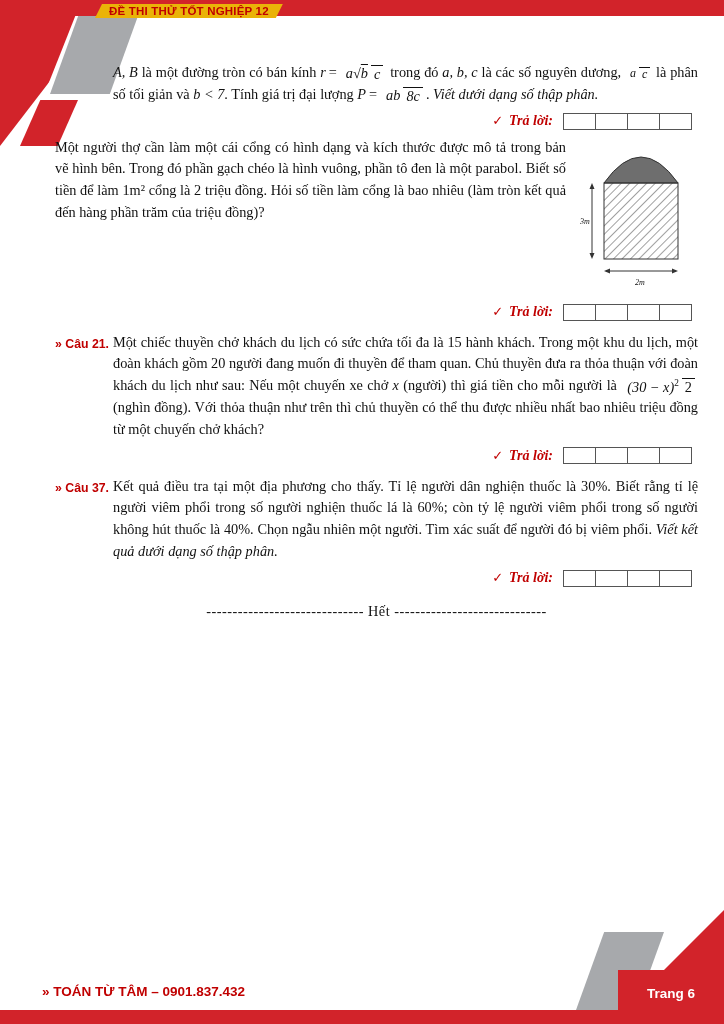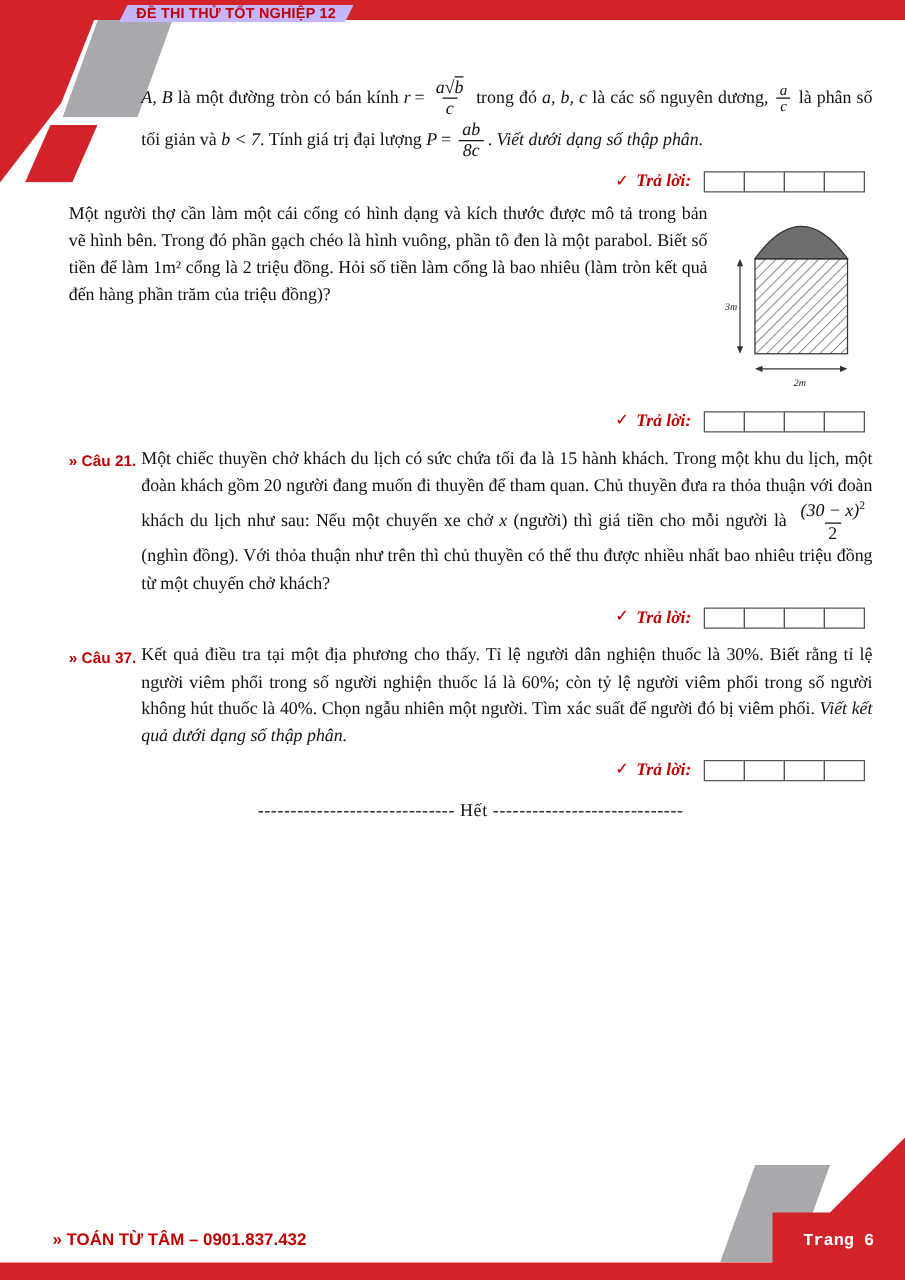--- a/index.html
+++ b/index.html
@@ -11,21 +11,21 @@
   *{margin:0;padding:0;box-sizing:border-box;}
   html,body{background:#fff;}
   body{
     width:724px;height:1024px;position:relative;overflow:hidden;
     font-family:"Liberation Serif","DejaVu Serif",serif;
     color:var(--ink);
   }
   
   .topbar{position:absolute;top:0;left:0;width:724px;height:16px;background:var(--red);z-index:2;}
   .title-banner{
-    position:absolute;top:4px;left:95px;height:14px;background:#c4b5fd;z-index:3;
+    position:absolute;top:4px;left:95px;height:14px;background:#eab308;z-index:3;
     display:flex;align-items:center;padding:0 14px;
     clip-path:polygon(7px 0,100% 0,calc(100% - 7px) 100%,0 100%);
   }
   .header-title{
     font-family:"Liberation Sans","DejaVu Sans",sans-serif;
     font-weight:bold;font-size:11.5px;color:var(--dkred);letter-spacing:.2px;white-space:nowrap;
   }
   
   .deco{position:absolute;z-index:1;}
   .tl-red{top:16px;left:0;width:100px;height:130px;background:var(--red);
@@ -45,40 +45,40 @@
   
   .bottombar{position:absolute;bottom:0;left:0;width:724px;height:14px;background:var(--red);z-index:2;}
   .brand{
     position:absolute;left:42px;bottom:25px;z-index:3;
     font-family:"Liberation Sans","DejaVu Sans",sans-serif;
     font-weight:bold;font-size:13.5px;color:var(--dkred);
   }
   .pagebox{
     position:absolute;right:0;bottom:0;width:106px;height:54px;background:var(--red);z-index:3;
     display:flex;align-items:center;justify-content:center;padding-bottom:8px;
-    font-family:Liberation Mono, monospace;
+    font-family:Liberation Sans, sans-serif;
     font-weight:bold;font-size:13.5px;color:#fff;
   }
   
   .content{
     position:absolute;top:62px;left:55px;right:26px;z-index:4;
     font-size:14.3px;line-height:1.52;text-align:justify;
   }
   .intro{margin-left:58px;}
   .q{display:flex;margin-top:5px;}
   .qlabel{
     flex:0 0 58px;font-family:"Liberation Sans","DejaVu Sans",sans-serif;
     font-weight:bold;color:var(--dkred);font-size:12.3px;padding-top:3px;white-space:nowrap;
   }
   .qbody{flex:1;min-width:0;}
   .mi{font-style:italic;}
   .op{font-style:normal;margin:0 3px;}
   .em-run{font-style:italic;margin-top:44px;}
   .frac{
-    display:inline-flex;flex-direction:column;align-items:center;
+    display:inline-flex;
     vertical-align:middle;margin:0 3px;line-height:1.15;text-align:center;
   }
   .frac .num,.frac .den{padding:0 3px;white-space:nowrap;}
   .frac .den{border-top:1px solid #111;}
   .small-frac{font-size:12px;line-height:1.05;margin:0 2px;}
   .radicand{text-decoration:overline;}
   sup{font-size:.65em;}
   .answer-row{
     display:flex;justify-content:flex-end;align-items:center;gap:6px;
     margin:5px 6px 4px 0;clear:both;

